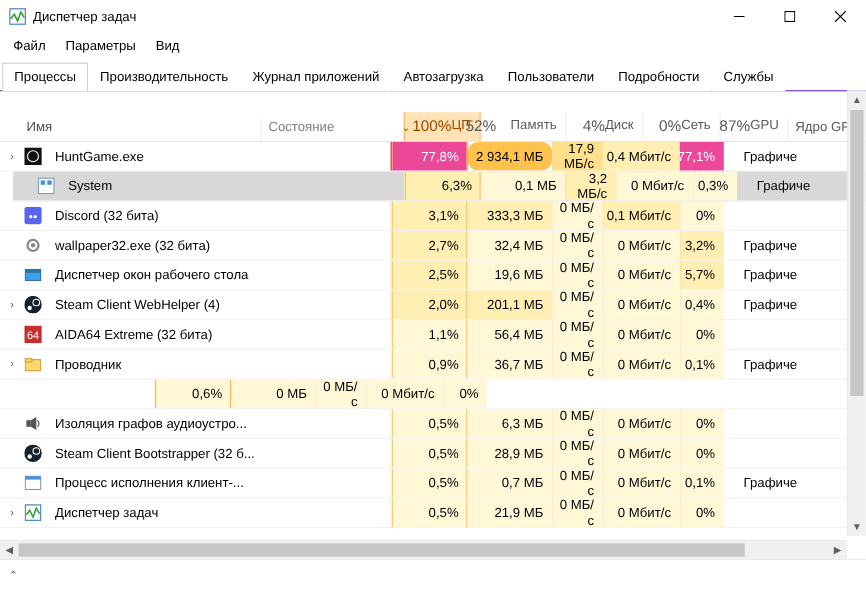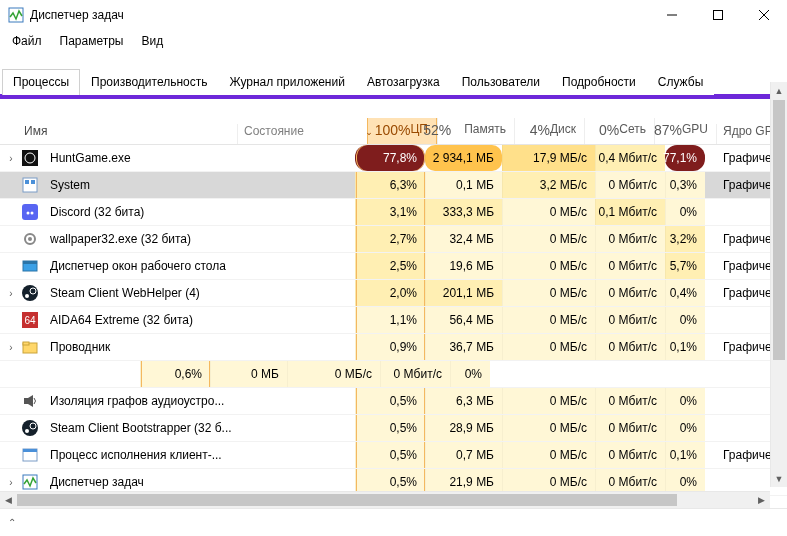--- a/index.html
+++ b/index.html
@@ -34,23 +34,23 @@
   }
   .menubar {
     display: flex;
     padding: 2px 4px 4px 4px;
     gap: 2px;
   }
   .menubar .menu-item { padding: 2px 8px; }
 
   .tabs {
     display: flex;
-    border-bottom: 5px solid #6d28d9;
+    border-bottom: 1px solid #6d28d9;
     padding-left: 2px;
-    margin-top: 14px;
+    margin-top: 2px;
     position: relative;
   }
   .tab {
     padding: 5px 10px 6px 10px;
     border: 1px solid transparent;
     border-bottom: none;
     position: relative;
     top: 1px;
     background: #fff;
   }
@@ -96,21 +96,21 @@
   .h-gpu   { width: 62px; }
   .h-gpucore { flex:0 0 68px; border-left:1px solid #eee; display:flex; align-items:flex-end; padding:0 0 6px 6px; color:#5a5a5a;}
 
   .rows { }
   .row {
     display: flex;
     align-items: stretch;
     height: 27px;
     border-bottom: 1px solid #f2f2f2;
   }
-  .row.selected { background: #d8d8d8; }
+  .row.selected { background: #d8d8d8; margin-left: 12px; }
   .c-expand {
     width: 22px;
     display:flex; align-items:center; justify-content:center;
     color:#606060; font-size:10px;
   }
   .c-name {
     width: 215px;
     display:flex; align-items:center; gap:12px;
     overflow:hidden; white-space:nowrap;
   }
@@ -118,29 +118,29 @@
   .c-status { width:118px; }
   .c-metric {
     text-align:right;
     padding-right:8px;
     display:flex; align-items:center; justify-content:flex-end;
     font-variant-numeric: tabular-nums;
     border-left: 1px solid rgba(0,0,0,0.03);
   }
   .c-cpu { width:70px; }
   .c-mem { width:77px; }
-  .c-disk { width:93px; }
+  .c-disk { width:46px; }
   .c-net { width:70px; }
   .c-gpu { width:40px; }
   .c-gpucore { flex:0 0 68px; display:flex; align-items:center; padding-left:18px; overflow:hidden; white-space:nowrap;}
   .heat-1 { background:#fff7d6; }
   .heat-2 { background:#ffefb3; }
   .heat-3 { background:#ffe08a; }
   .heat-4 { background:#ffc34d;border-radius:10px; }
-  .heat-5 { background:#7f1d1d; color:#fff;border-radius:12px; }
+  .heat-5 { background:#ec4899; color:#fff; }
   .heat-cpu-sort { box-shadow: inset 1px 0 0 #f4b85f, inset -1px 0 0 #f4b85f; }
 
   .row.selected .c-metric { filter: none; }
 
   
   .vscroll {
     position:absolute;
     right:0; top:82px;
     width:17px; height:405px;
     background:#f0f0f0;

